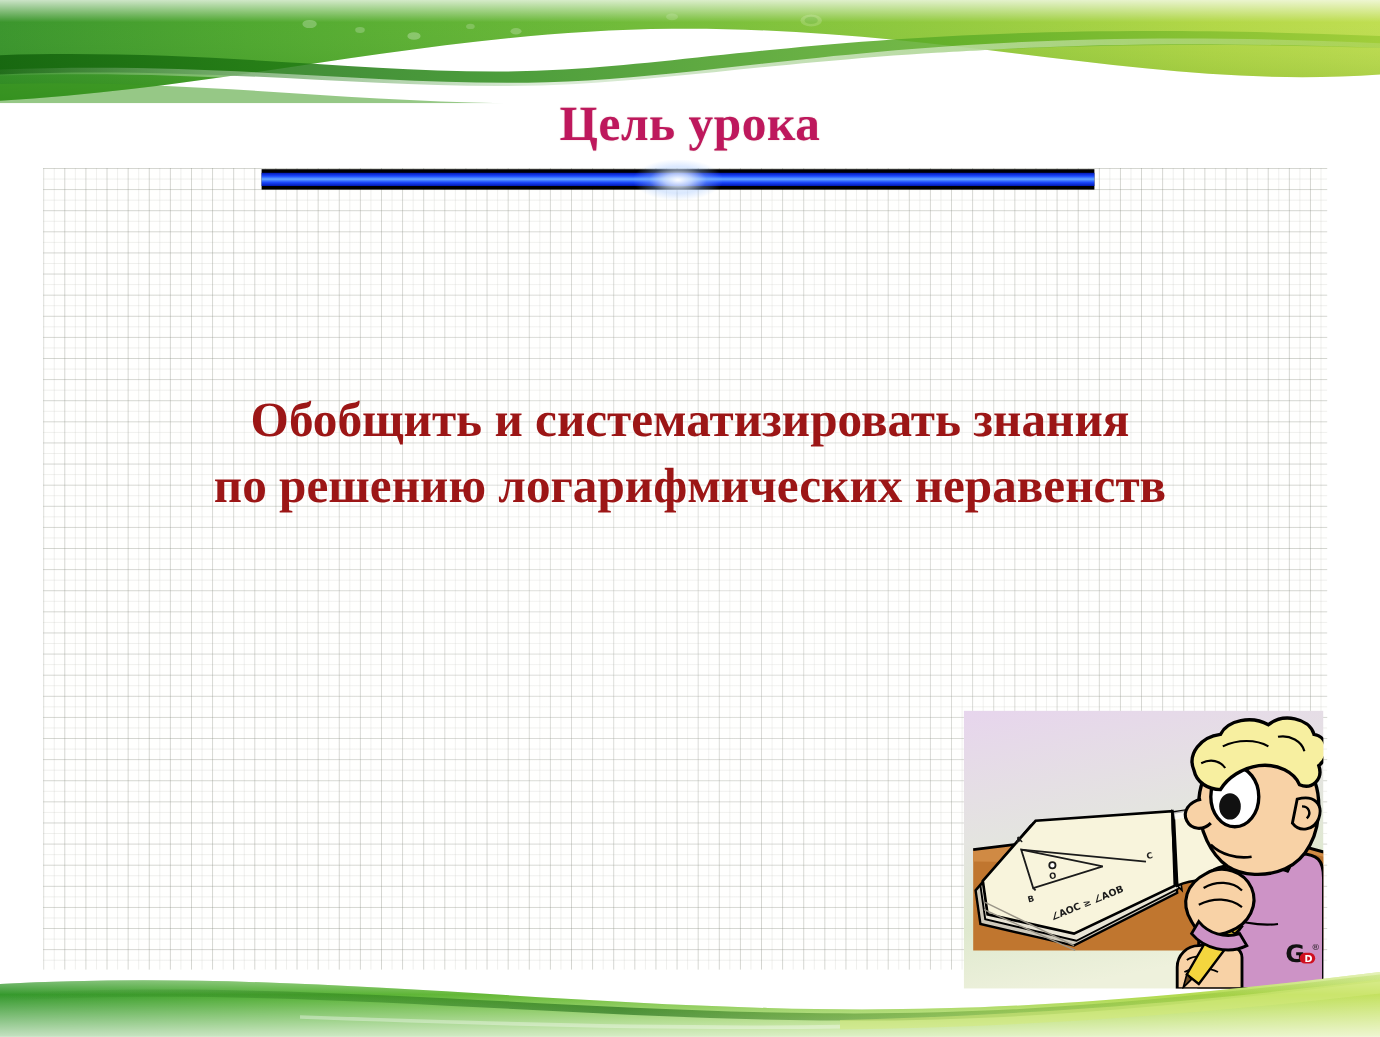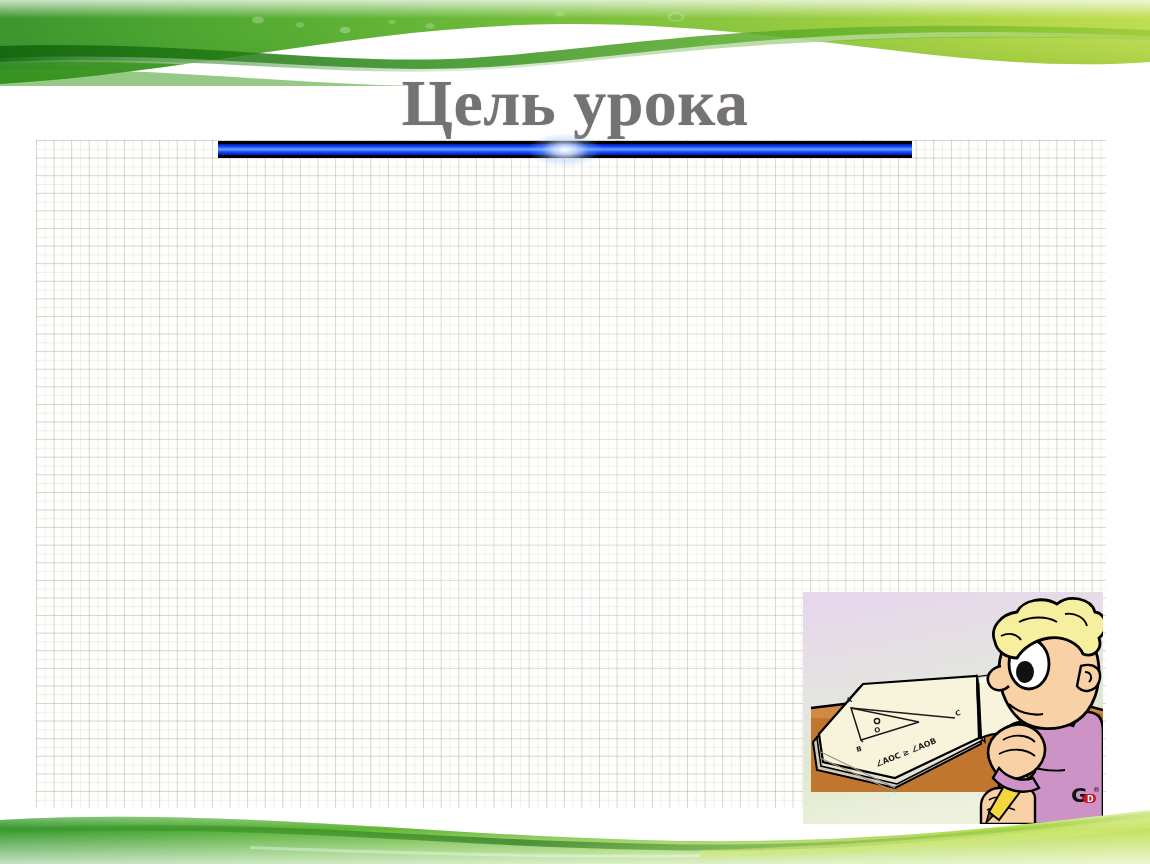--- a/index.html
+++ b/index.html
@@ -61,23 +61,23 @@
   #title-block {
     position: absolute;
     left: 0;
     top: 70px;
     width: 1150px;
     text-align: center;
   }
   #page-title {
     font-family: "Liberation Serif", "DejaVu Serif", serif;
     font-weight: bold;
-    font-size: 66px;
+    font-size: 41px;
     line-height: 66px;
-    color: #737373;
+    color: #be185d;
     letter-spacing: 0.5px;
     margin: 0;
     text-shadow: 0 0 1px rgba(139,11,11,0.35);
   }
 
   
   #title-underline {
     position: absolute;
     left: 218px;
     top: 141px;
@@ -199,20 +199,22 @@
 
   <div id="title-block">
     <h1 id="page-title">Цель урока</h1>
   </div>
 
   <div id="title-underline">
     <div class="blue-core"></div>
     <div class="glow-spot"></div>
   </div>
 
+  <div id="lesson-goal">Обобщить и систематизировать знания
+по решению логарифмических  неравенств</div>
 
   <div id="illustration">
     <svg width="300" height="232" viewBox="0 0 300 232" aria-hidden="true">
       <defs>
         <linearGradient id="illoBg" x1="0" y1="0" x2="0.25" y2="1">
           <stop offset="0%" stop-color="#e7d5ed"></stop>
           <stop offset="45%" stop-color="#e4e4e0"></stop>
           <stop offset="75%" stop-color="#dfe9cf"></stop>
           <stop offset="100%" stop-color="#eef1dc"></stop>
         </linearGradient>

